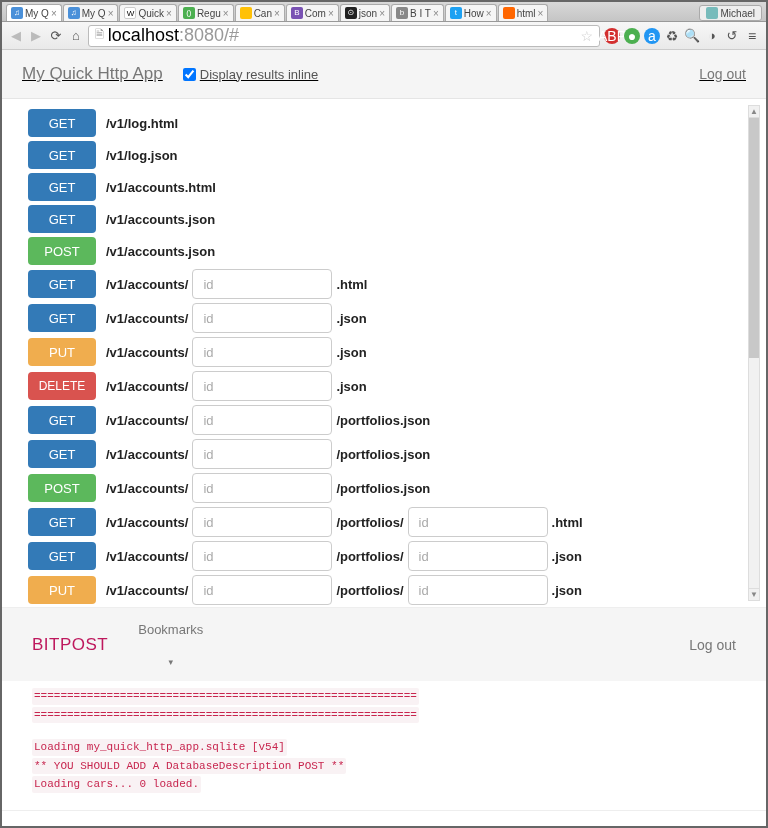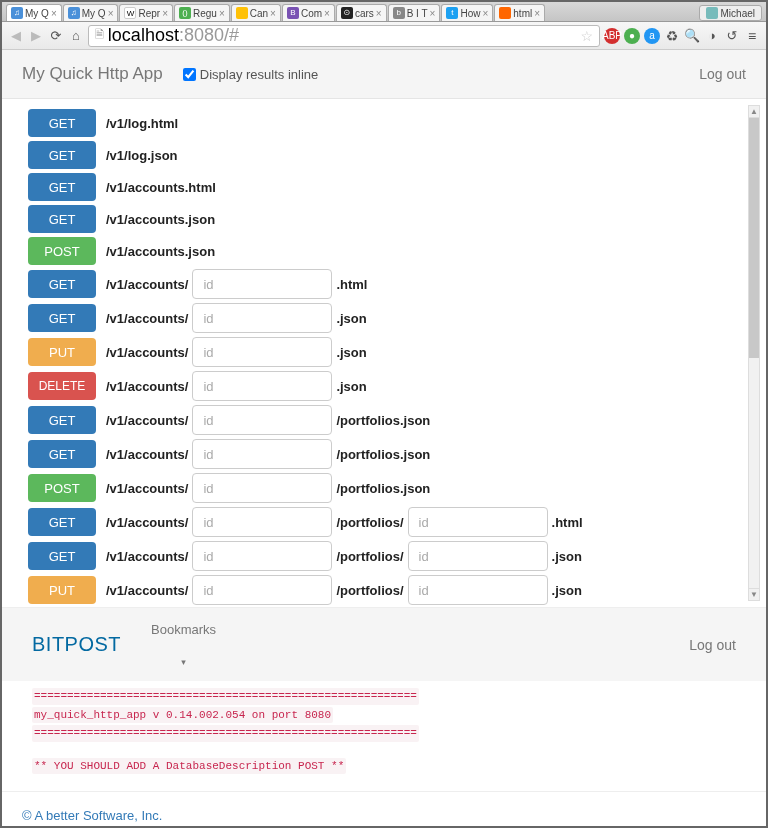--- a/index.html
+++ b/index.html
@@ -24,33 +24,33 @@
 
     .nav-bar { background: linear-gradient(#f7f7f7, #e9e9e9); height: 28px; display: flex; align-items: center; padding: 0 6px; gap: 4px; border-bottom: 1px solid #ccc; }
     .nav-icon { width: 16px; height: 16px; display: flex; align-items: center; justify-content: center; color: #555; font-size: 13px; }
     .nav-icon.disabled { color: #bbb; }
     .url-bar { flex: 1; background: #fff; border: 1px solid #bbb; border-radius: 3px; height: 22px; display: flex; align-items: center; padding: 0 6px; gap: 4px; }
     .url-bar .doc-icon { color: #888; font-size: 11px; }
     .url-host { font-size: 18px; color: #000; }
     .url-host .bold { font-weight: normal; color: #000; }
     .url-rest { color: #999; }
     .url-star { margin-left: auto; color: #ccc; font-size: 14px; }
-    .ext-icon { width: 16px; height: 16px; border-radius: 8px; font-size: 10px; display: flex; align-items: center; justify-content: center; color: #fff; }
+    .ext-icon { width: 16px; height: 16px; border-radius: 8px; font-size: 14px; display: flex; align-items: center; justify-content: center; color: #fff; }
     .abp { background: #d32f2f; }
     .ev { background: #4caf50; }
     .av { background: #2196f3; }
     .recycle { color: #555; background: transparent; font-size: 14px; }
     .mag { color: #555; background: transparent; font-size: 13px; }
     .shield { color: #555; background: transparent; font-size: 13px; }
     .reload { color: #555; background: transparent; font-size: 13px; }
     .hamburger { color: #555; font-size: 14px; }
 
     
     .page { height: calc(828px - 48px - 4px); overflow-y: auto; background: #fff; }
-    .app-header { background: #f5f5f5; border-bottom: 1px solid #e5e5e5; padding: 14px 20px; display: flex; align-items: center; }
+    .app-header { background: #f5f5f5; border-bottom: 1px solid #e5e5e5; padding: 14px 20px; display: flex; align-items: center; text-decoration: underline; }
     .app-title { font-size: 17px; color: #777; font-weight: normal; }
     .inline-check { margin-left: 20px; display: flex; align-items: center; gap: 4px; font-size: 13px; color: #555; }
     .logout { margin-left: auto; font-size: 14px; color: #777; text-align: center; }
 
     .api-section { position: relative; padding: 6px 26px 6px 26px; height: 508px; overflow-y: hidden; }
     .api-scroll-track { position: absolute; right: 6px; top: 6px; bottom: 6px; width: 12px; background: #f1f1f1; border: 1px solid #ddd; }
     .api-scroll-thumb { position: absolute; top: 0; left: 0; right: 0; height: 240px; background: #c8c8c8; }
     .api-scroll-cap { position: absolute; left: 0; right: 0; height: 12px; background: #f1f1f1; display: flex; align-items: center; justify-content: center; color: #888; font-size: 8px; }
     .api-scroll-cap.top { top: 0; border-bottom: 1px solid #ddd;}
     .api-scroll-cap.bot { bottom: 0; border-top: 1px solid #ddd;}
@@ -61,21 +61,21 @@
     .method-post { background: #5cb85c; }
     .method-put { background: #f0ad4e; }
     .method-delete { background: #d9534f; font-size: 12px; }
     .path { font-size: 13px; color: #222; font-weight: bold; display: flex; align-items: center; gap: 4px; }
     .path span { font-weight: bold; }
     .id-input { width: 140px; height: 30px; border: 1px solid #ccc; border-radius: 4px; padding: 0 10px; font-size: 13px; color: #999; background: #fff; }
     .id-input::placeholder { color: #aaa; }
 
     .console { border-top: 1px solid #eee; padding: 0 0 10px 0; }
     .console-header { background: #f5f5f5; padding: 14px 30px; display: flex; align-items: center; gap: 30px; }
-    .bp-title { font-size: 20px; color: #0369a1; letter-spacing: 0.5px; }
+    .bp-title { font-size: 17px; color: #be185d; letter-spacing: 0.5px; }
     .bookmarks { font-size: 13px; color: #777; display: flex; align-items: center; gap: 20px; flex-direction: column; }
     .console-body { padding: 6px 30px; font-family: "Courier New", monospace; font-size: 11px; color: #c7254e; line-height: 1.5; }
     .console-body .line { background: #f9f2f4; display: inline-block; padding: 0 2px; border-radius: 2px; margin: 1px 0; white-space: pre; }
     .console-body .gap { height: 14px; }
 
     .footer { border-top: 1px solid #eee; padding: 16px 20px; font-size: 13px; }
     .footer a { color: #337ab7; text-decoration: none; }
   </style>
 </head>
 <body>
@@ -86,41 +86,41 @@
       <span>My Q</span>
       <span class="close">×</span>
     </div>
     <div class="tab">
       <span class="favicon music">♫</span>
       <span>My Q</span>
       <span class="close">×</span>
     </div>
     <div class="tab">
       <span class="favicon wiki">W</span>
-      <span>Repr</span>
+      <span>Quick</span>
       <span class="close">×</span>
     </div>
     <div class="tab">
       <span class="favicon green">()</span>
       <span>Regu</span>
       <span class="close">×</span>
     </div>
     <div class="tab">
       <span class="favicon yellow"></span>
       <span>Can</span>
       <span class="close">×</span>
     </div>
     <div class="tab">
       <span class="favicon purple">B</span>
       <span>Com</span>
       <span class="close">×</span>
     </div>
     <div class="tab">
       <span class="favicon black">⊙</span>
-      <span>cars</span>
+      <span>json</span>
       <span class="close">×</span>
     </div>
     <div class="tab">
       <span class="favicon gray">b</span>
       <span>B I T</span>
       <span class="close">×</span>
     </div>
     <div class="tab">
       <span class="favicon blue">t</span>
       <span>How</span>
@@ -298,24 +298,25 @@
     <div class="console-header">
       <div class="bp-title">BITPOST</div>
       <div class="bookmarks">
         <span>Bookmarks</span>
           <span style="font-size:9px">▾</span>
       </div>
       <div class="logout" style="margin-left:auto">Log out</div>
     </div>
     <div class="console-body" id="console-body">
         <div><span class="line">==========================================================</span></div>
-        <div><span class="line">my_quick_http_app v 0.14.002.054 on port 8080</span></div>
         <div><span class="line">==========================================================</span></div>
         <div class="gap"></div>
+        <div><span class="line">Loading my_quick_http_app.sqlite [v54]</span></div>
         <div><span class="line">** YOU SHOULD ADD A DatabaseDescription POST **</span></div>
+        <div><span class="line">Loading cars... 0 loaded.</span></div>
       </div>
   </div>
 
   <div class="footer">
     <a href="#">© A better Software, Inc.</a>
   </div>
 
 </div>
 
 </body></html>

